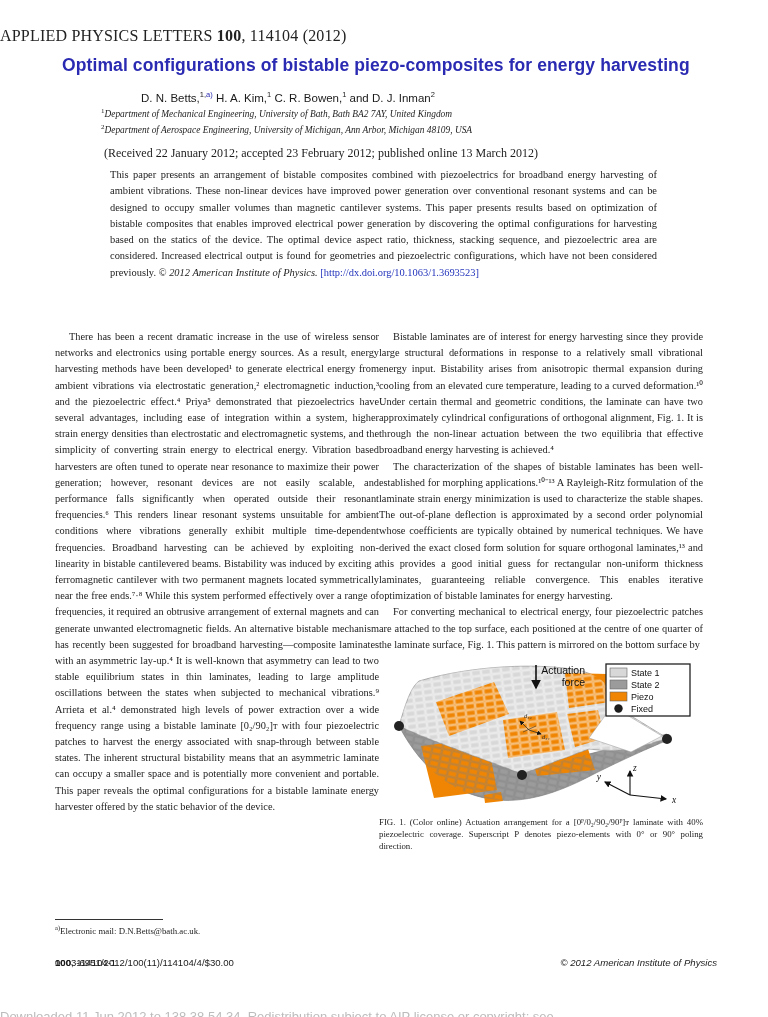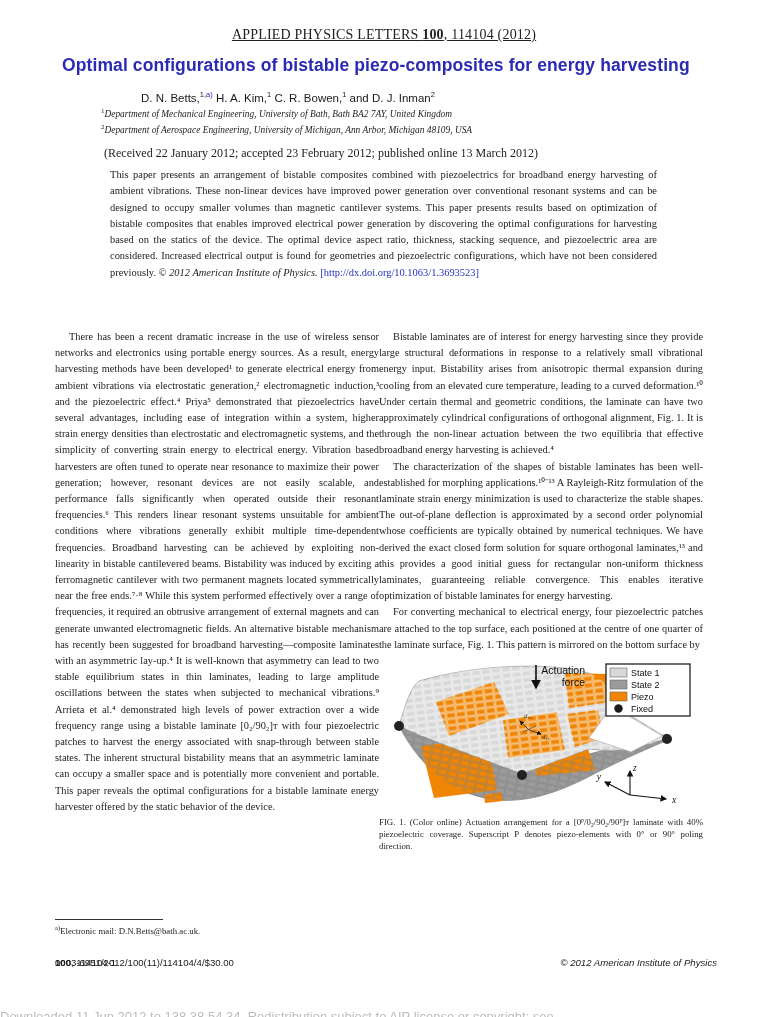--- a/index.html
+++ b/index.html
@@ -3,22 +3,22 @@
 <meta charset="utf-8">
 <style>
   html,body{margin:0;padding:0;}
   body{background:#e8e8e8;}
   .page{
     position:relative;width:768px;height:1017px;background:#ffffff;
     font-family:"Liberation Serif", serif;color:#1c1c1c;overflow:hidden;
     margin:0 auto;box-shadow:0 0 6px rgba(0,0,0,.25);
   }
   .journal-header{
-    position:absolute;top:27px;left:0;width:100%;text-align:center;
-    font-size:14px;letter-spacing:.2px;color:#222;text-decoration:underline;
+    position:absolute;top:27px;left:0;width:100%;
+    font-size:16px;letter-spacing:.2px;color:#222;
   }
   .journal-header b{font-weight:bold;}
   .paper-title{
     position:absolute;top:55px;left:62px;width:650px;
     font-family:"Liberation Sans", sans-serif;font-weight:bold;
     font-size:17.5px;color:#2a2ab2;letter-spacing:.1px;
   }
   .author-line{
     position:absolute;top:90px;left:105px;width:600px;
     font-family:"Liberation Sans", sans-serif;font-size:11.5px;color:#1a1a1a;margin-left:36px;

